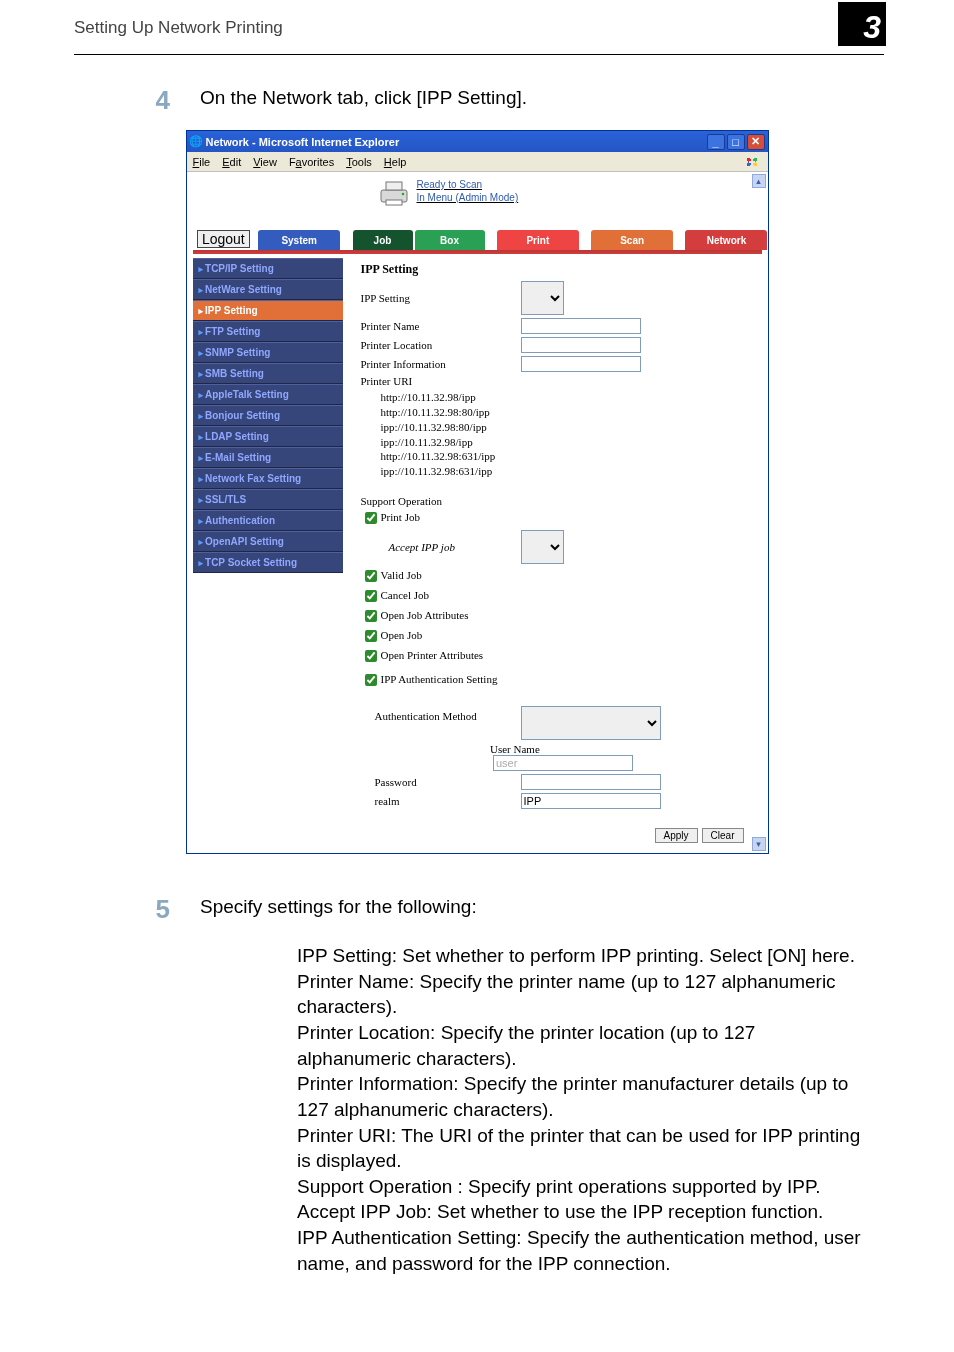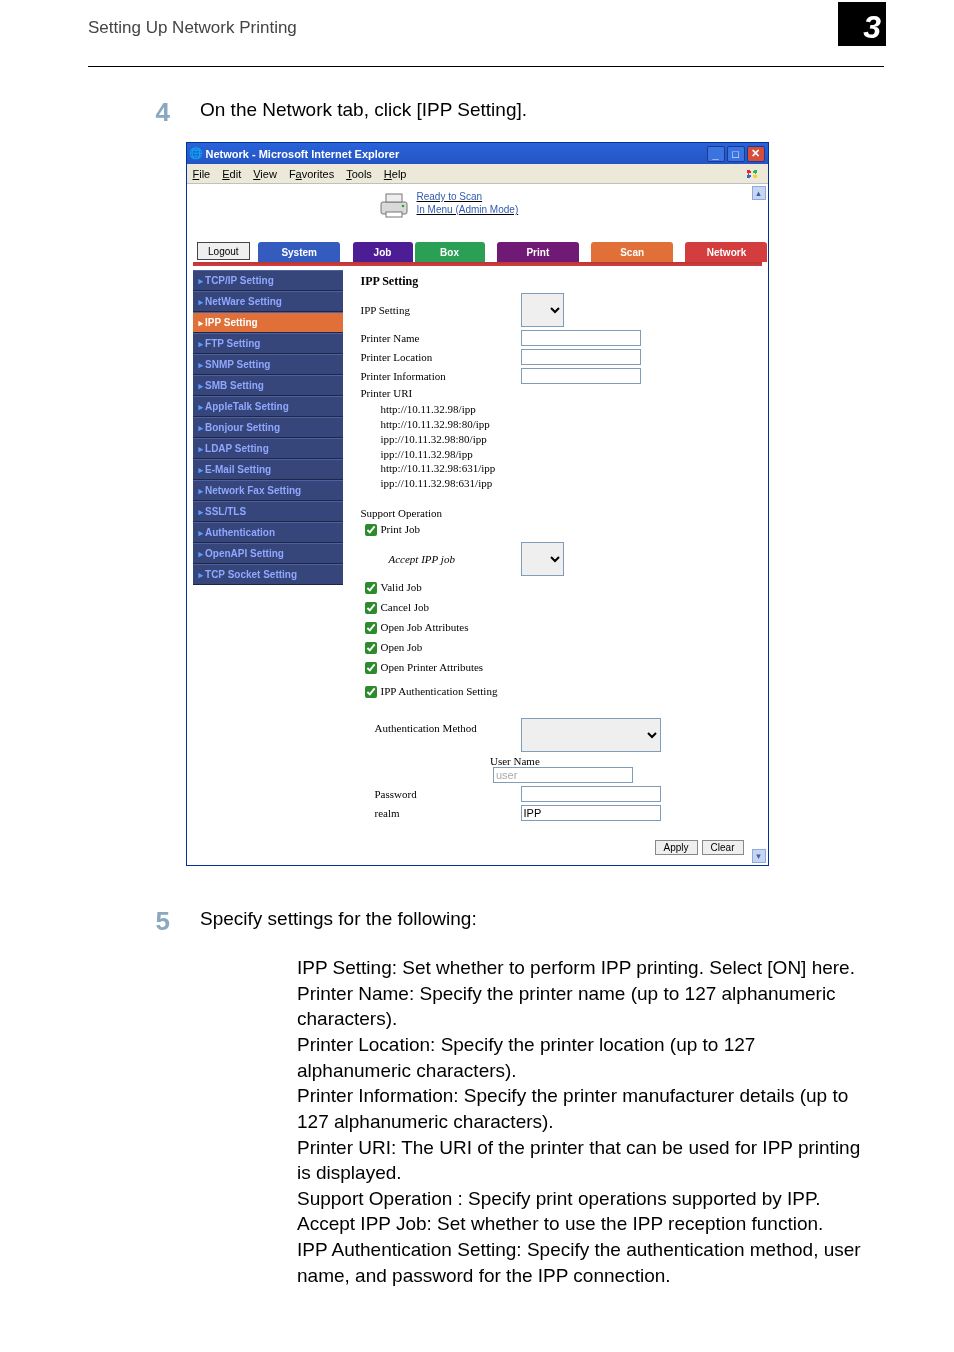--- a/index.html
+++ b/index.html
@@ -11,22 +11,22 @@
     color: #000;
     background: #fff;
   }
   .page {
     padding: 0 70px 30px 70px;
   }
   .running-head {
     display: flex;
     align-items: center;
     border-bottom: 1px solid #000;
-    padding: 6px 0 16px 0;
-    margin-left: 18px;
+    padding: 6px 0 4px 0;
+    margin-left: 4px;
   }
   .running-head-title {
     flex: 1;
     font-size: 17px;
     color: #444;
   }
   .chapter-badge {
     width: 48px;
     height: 44px;
     background:#000;
@@ -142,33 +142,33 @@
     background:#c7d5f3;border:1px solid #8faadf;color:#4160a0;
     display:flex;align-items:center;justify-content:center;font-size:9px;
   }
   .tabrow{
     display:flex; height:22px; padding-left:10px; gap:2px; align-items:flex-end;
     background:#fff;
   }
   .logout-btn{
     width:64px;height:18px;margin-right:6px;
     border:1px solid #444; background:#efefef;
-    font-size:10px; display:flex;align-items:center;justify-content:center;
+    font-size:14px; display:flex;align-items:center;justify-content:center;
     align-self:center;
   }
   .gtab{
     flex:0 0 82px; height:20px;
     color:#fff; font-size:10px; font-weight:bold;
     display:flex;align-items:center;justify-content:center;
     border-radius:3px 3px 0 0;
   }
   .t-sys{ background:#345cbf; }
-  .t-job{ background:#4c1d95; flex:0 0 60px;}
+  .t-job{ background:#14532d; flex:0 0 60px;}
   .t-box{ background:#2aa055; flex:0 0 70px;}
-  .t-print{ background:#701a75;margin-top:20px; }
+  .t-print{ background:#ef4444;margin-top:20px; }
   .t-scan{ background:#e07038; }
   .t-net{ background:#d33d3d;text-align:right; }
 
   .content-area{
     display:flex; background:#fff; padding:4px 6px 0 6px; min-height:420px; position:relative;
   }
   .sidebar{
     width:150px;
   }
   .sideitem{

